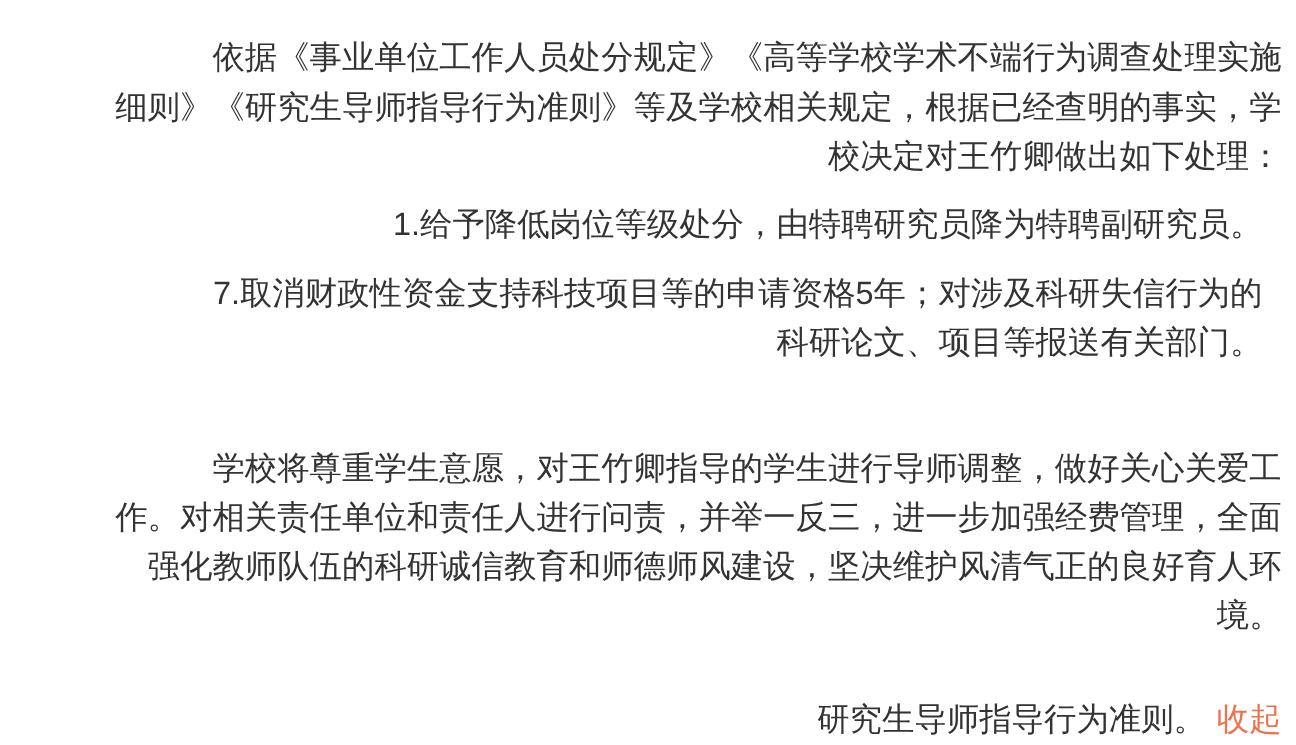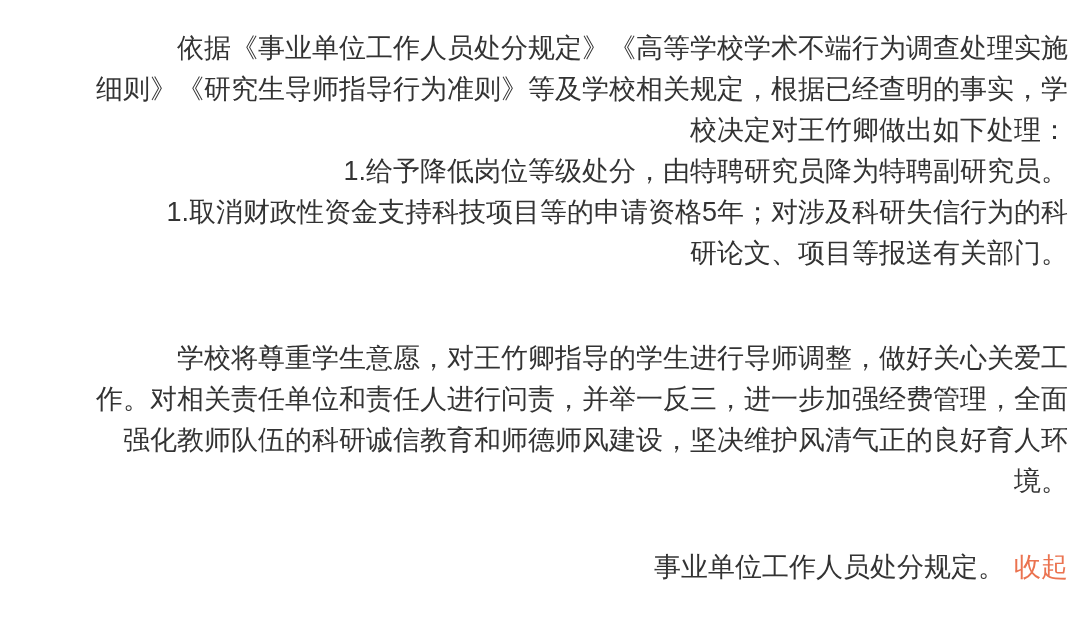--- a/index.html
+++ b/index.html
@@ -25,21 +25,21 @@
     color: #333333;
     text-align: right;
     word-break: normal;
     letter-spacing: 0;
   }
   .para {
     margin: 0;
     text-indent: 68px;
   }
   .decision {
-    margin: 0;
+    margin: 16px;
     text-indent: 68px;
   }
   .gap-before {
     margin-top: 64px;
   }
   .closing-para {
     margin: 0;
     margin-top: 45px;
     text-indent: 88px;
   }
@@ -55,20 +55,20 @@
 <body>
 
 <div class="viewport">
   <div class="article">
 
     <p class="para">依据《事业单位工作人员处分规定》《高等学校学术不端行为调查处理实施细则》《研究生导师指导行为准则》等及学校相关规定，根据已经查明的事实，学校决定对王竹卿做出如下处理：</p>
 
     <p class="decision">1.给予降低岗位等级处分，由特聘研究员降为特聘副研究员。</p>
 
 
-    <p class="decision">1.取消财政性资金支持科技项目等的申请资格5年；对涉及科研失信行为的科研论文、项目等报送有关部门。</p>
+    <p class="decision">7.取消财政性资金支持科技项目等的申请资格5年；对涉及科研失信行为的科研论文、项目等报送有关部门。</p>
 
     <p class="para gap-before">学校将尊重学生意愿，对王竹卿指导的学生进行导师调整，做好关心关爱工作。对相关责任单位和责任人进行问责，并举一反三，进一步加强经费管理，全面强化教师队伍的科研诚信教育和师德师风建设，坚决维护风清气正的良好育人环境。</p>
 
-    <p class="closing-para"><span>事业单位工作人员处分规定。</span><a class="collapse-link">收起</a></p>
+    <p class="closing-para"><span>研究生导师指导行为准则。</span><a class="collapse-link">收起</a></p>
 
   </div>
 </div>
 
 </body></html>

